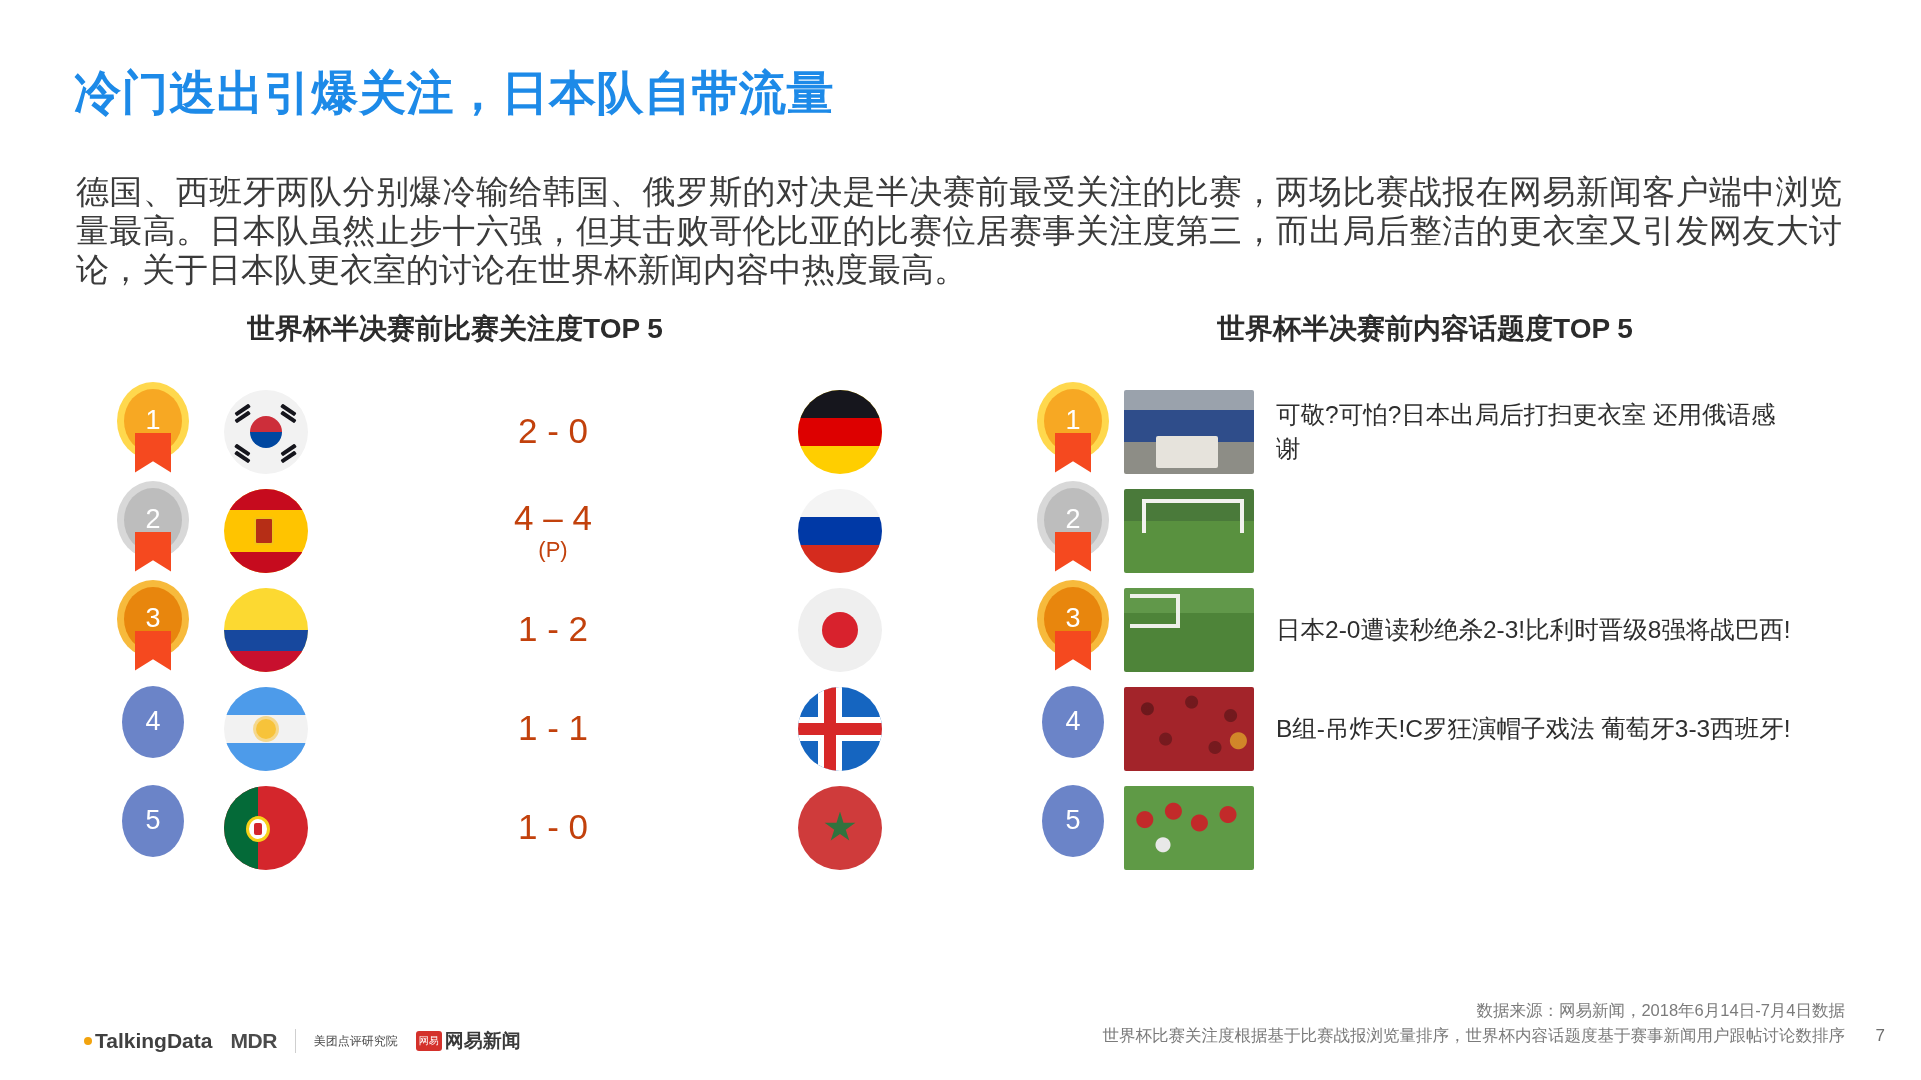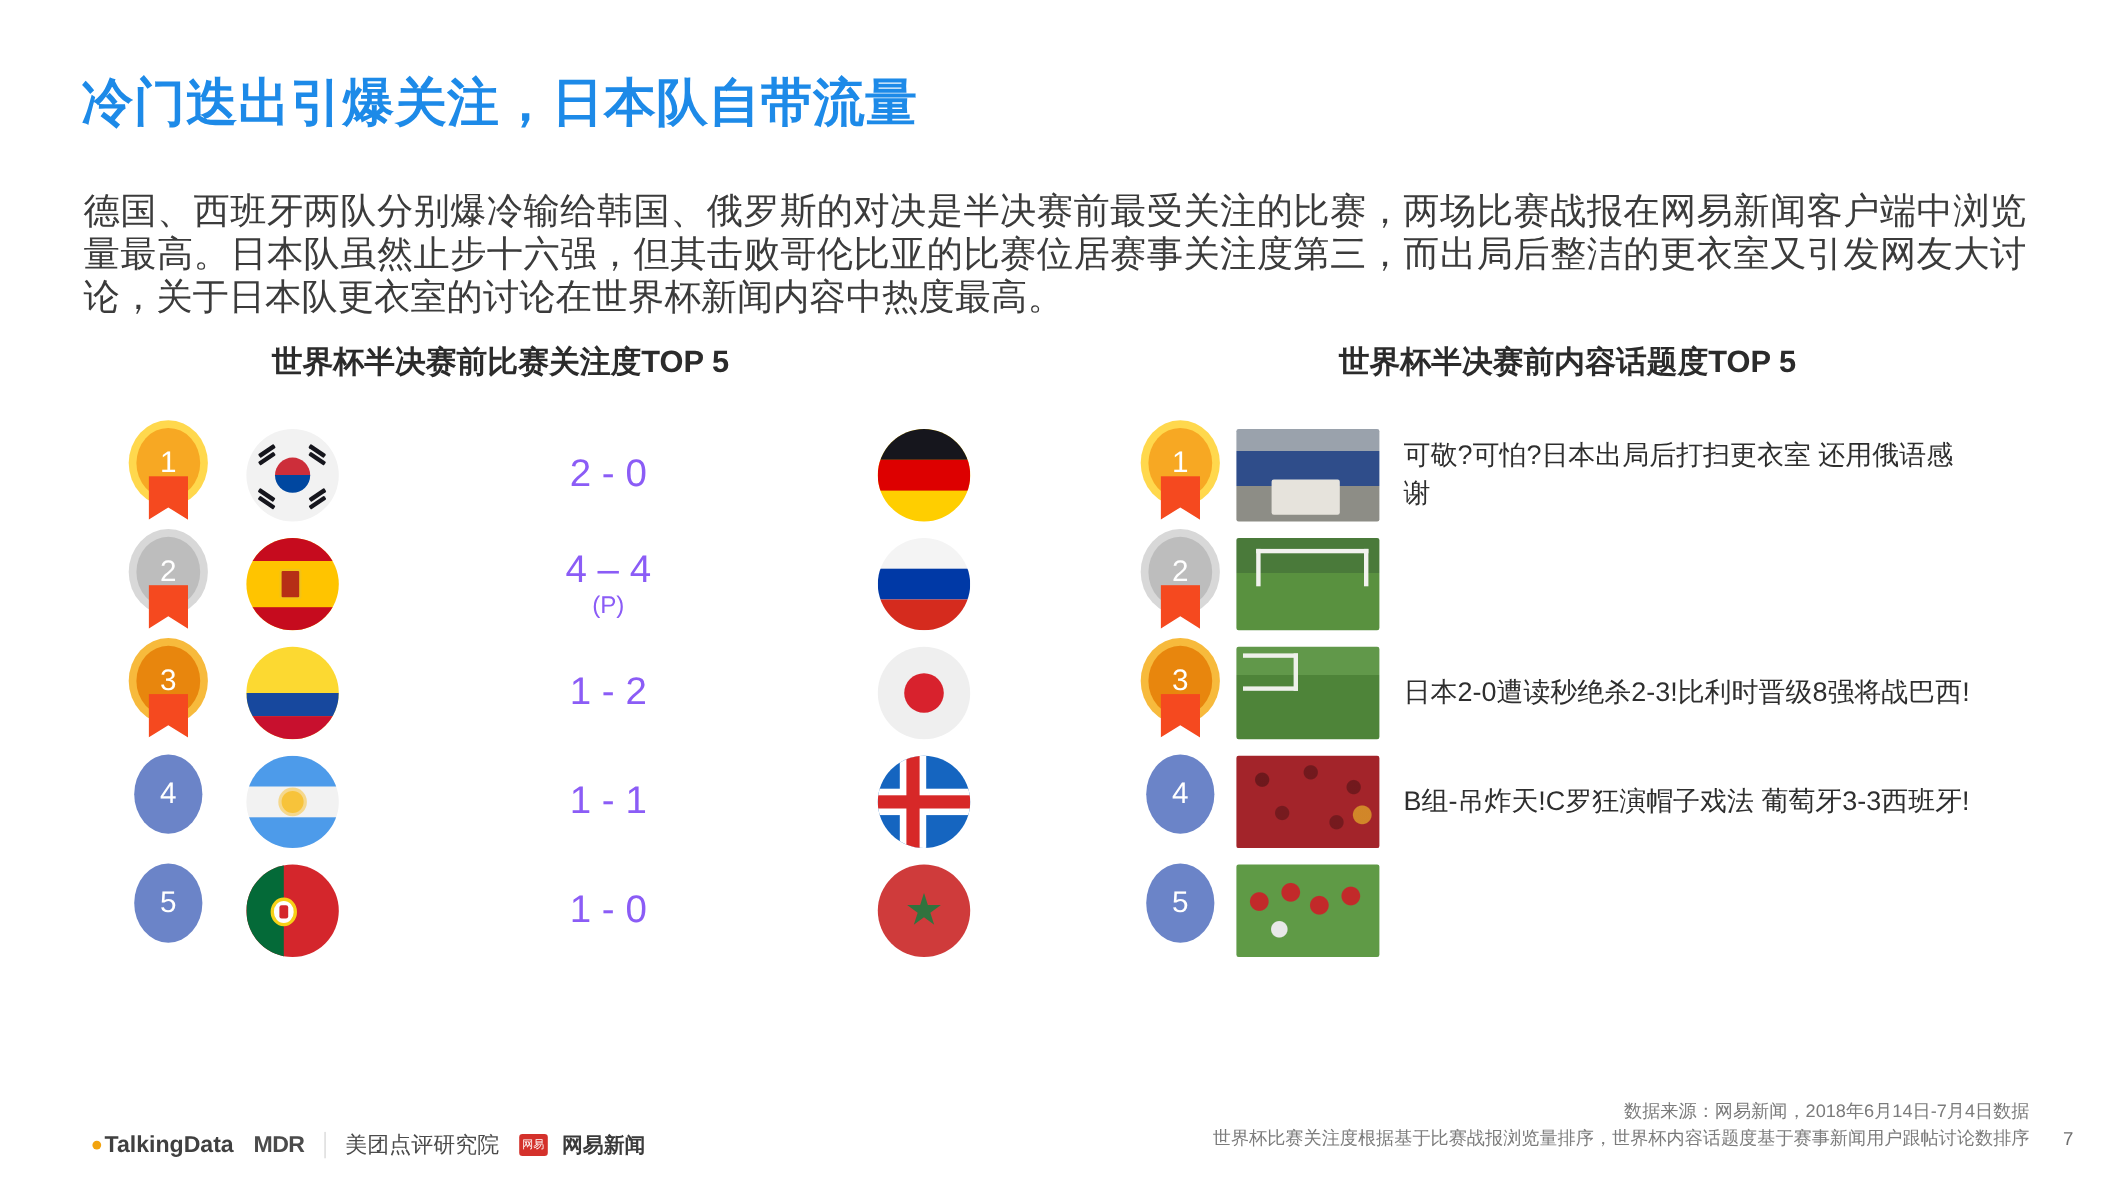--- a/index.html
+++ b/index.html
@@ -59,21 +59,21 @@
     height: 99px;
   }
   .flag {
     width: 84px; height: 84px; border-radius: 50%;
     overflow: hidden; position: relative; flex: 0 0 84px;
     background: #efefef;
   }
   .flag-wrap { width: 160px; display:flex; justify-content:center; flex:0 0 160px; }
   .score {
     flex: 1 1 auto; text-align: center;
-    font-size: 35px; color: #8b5cf6; line-height: 1.05;
+    font-size: 35px; color: #c2410c; line-height: 1.05;
   }
   .score .p { display:block; font-size: 22px; margin-top: 2px; }
 
   
   .stripe { position:absolute; left:0; width:100%; }
 
   
   .f-kr { background:#f2f2f2; }
   .f-kr .circ { position:absolute; left:26px; top:26px; width:32px; height:32px; border-radius:50%;
                 background: linear-gradient(180deg,#cd2e3a 0 50%, #0047a0 50% 100%); }
@@ -173,22 +173,22 @@
     text-align: right; font-size: 16.5px; line-height: 25px; color: #7b7b7b;
   }
   .footer-logos {
     position: absolute; left: 84px; bottom: 26px;
     display: flex; align-items: center; gap: 18px;
   }
   .logo-td { display:flex; align-items:center; font-size:21px; font-weight:700; color:#404040; }
   .logo-td .dot { width:8px; height:8px; border-radius:50%; background:#f2a30e; margin-right:3px; }
   .logo-sep { width:1px; height:24px; background:#cfcfcf; }
   .logo-mdr { font-size:21px; font-weight:700; color:#4b4b4b; letter-spacing:-0.5px;}
-  .logo-mtdp { font-size:20px; color:#4b4b4b; }
-  .logo-163 { display:flex; align-items:center; gap:13px; }
+  .logo-mtdp { font-size:12px; color:#4b4b4b; }
+  .logo-163 { display:flex; align-items:center; gap:3px; }
   .logo-163 .mark { width:26px; height:20px; background:#d4312b; border-radius:3px;
                     color:#fff; font-size:10px; display:flex; align-items:center; justify-content:center; }
   .logo-163 .txt { font-size:19px; font-weight:700; color:#3a3a3a; }
   .page-num { position:absolute; right:36px; bottom:34px; font-size:17px; color:#6e6e6e; }
 </style>
 </head>
 <body>
 
 <div class="slide">
 

